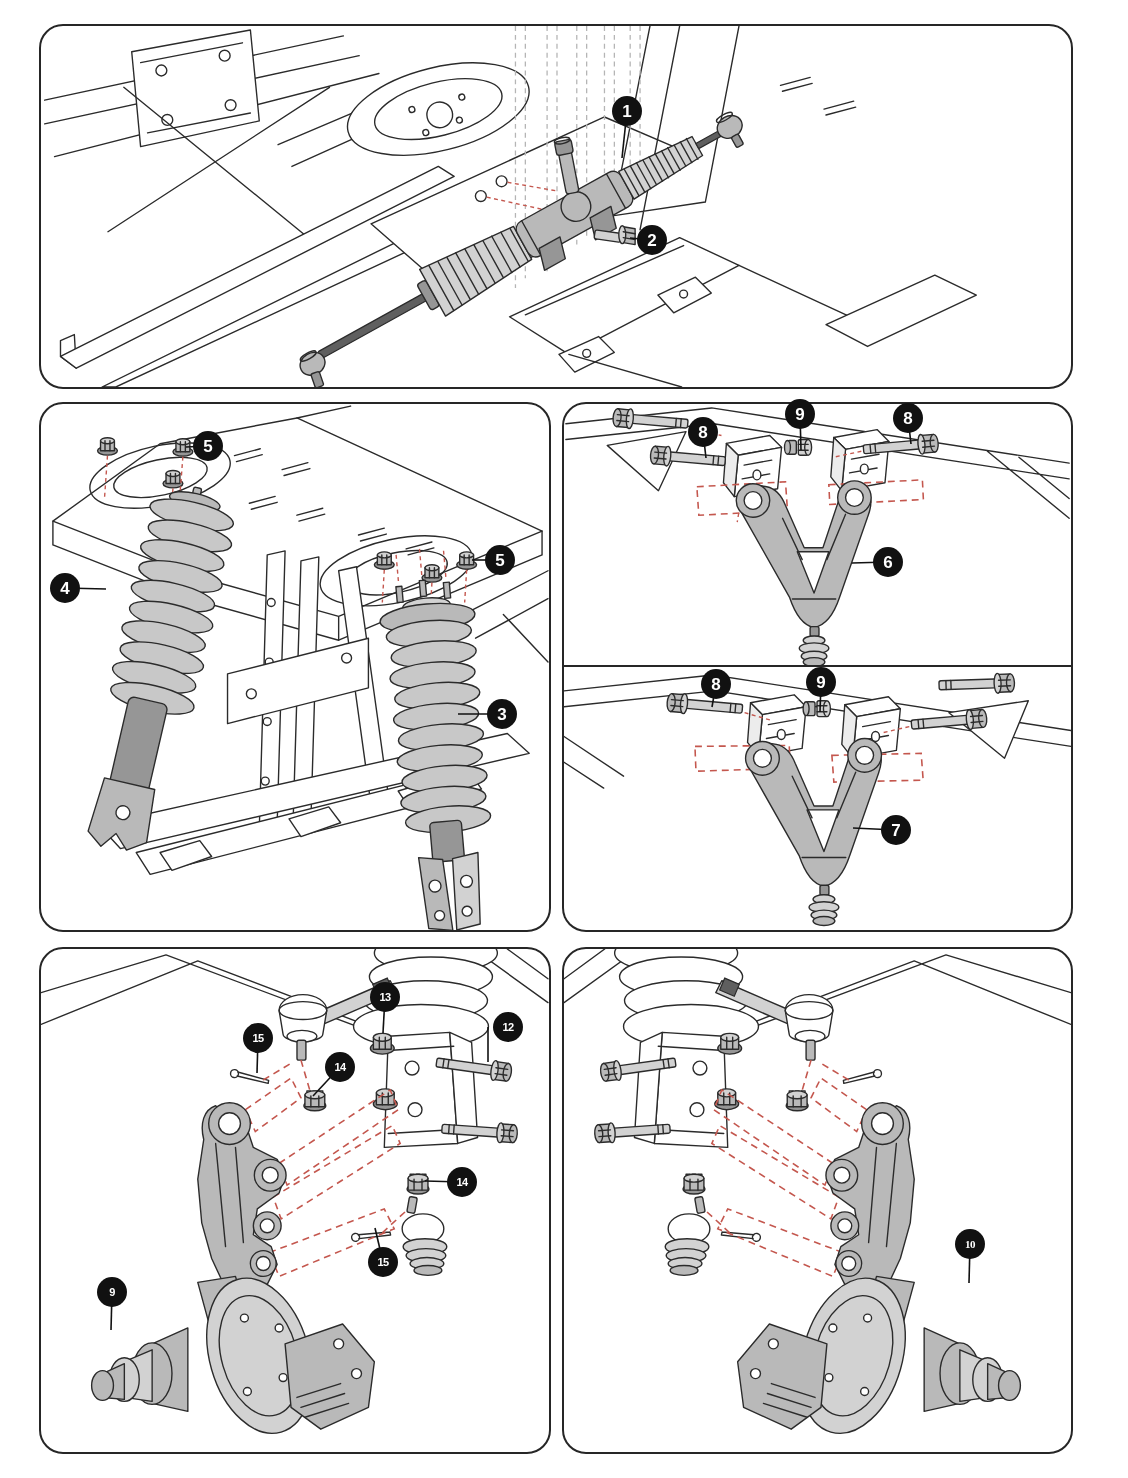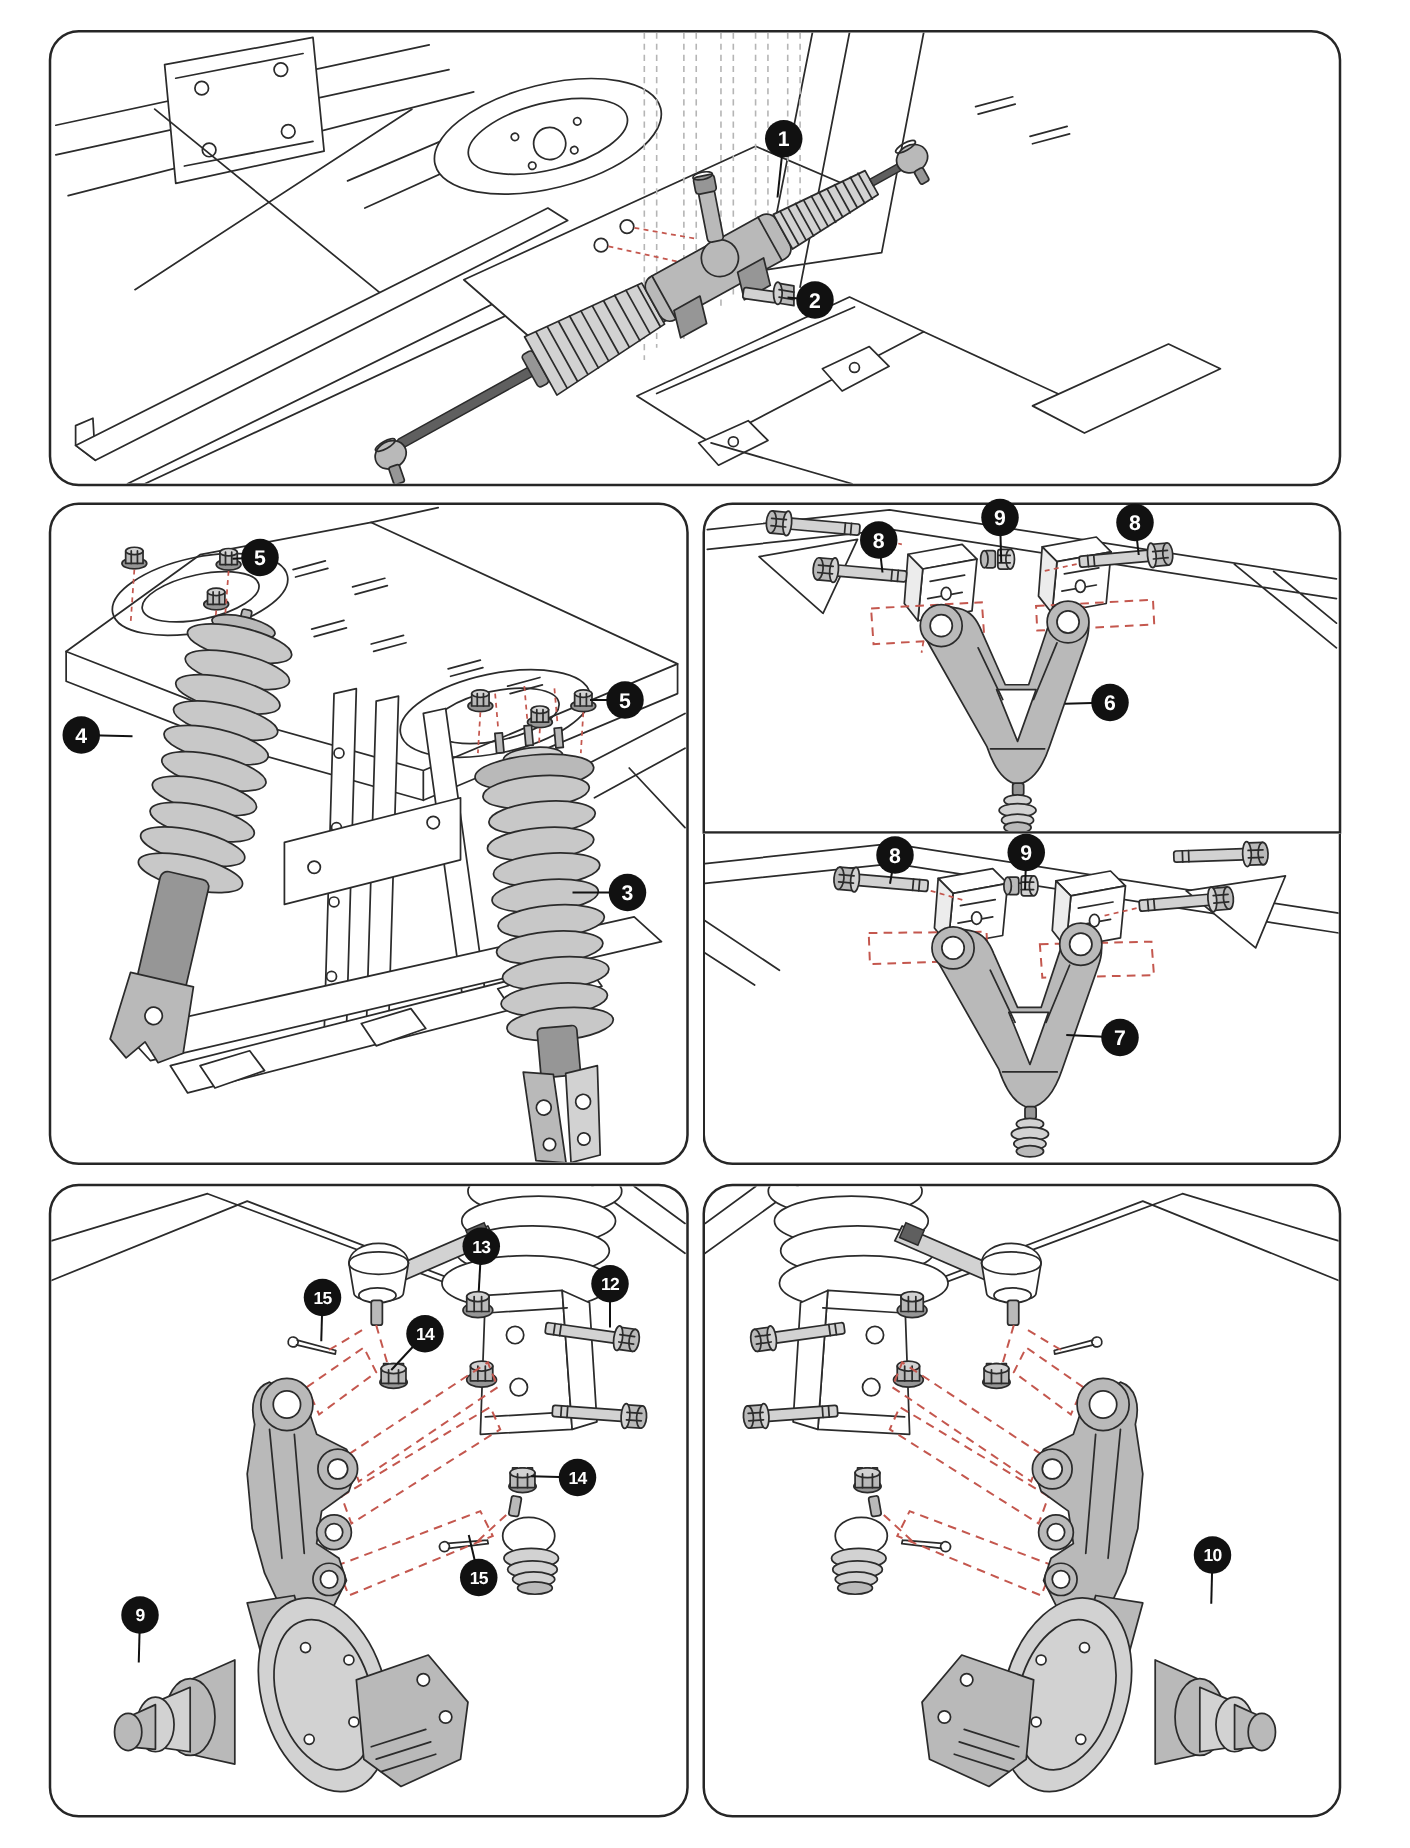--- a/index.html
+++ b/index.html
@@ -13,21 +13,21 @@
          box-sizing:border-box;overflow:hidden;}
   .round-all{border-radius:24px;}
   .round-top{border-radius:24px 24px 0 0;}
   .round-bottom{border-radius:0 0 24px 24px;border-top:none;}
   .panel svg{display:block;width:100%;height:100%;}
   #leaders{position:absolute;left:0;top:0;z-index:5;pointer-events:none;}
   .callout{position:absolute;z-index:6;width:30px;height:30px;margin:-15px 0 0 -15px;
            border-radius:50%;background:var(--badge);color:var(--badge-text);
            display:flex;align-items:center;justify-content:center;
            font-weight:bold;font-size:17px;line-height:1;}
-  .callout.two{font-size:14px;letter-spacing:-0.5px;}
+  .callout.two{font-size:11px;letter-spacing:-0.5px;}
   
   .ln{fill:none;stroke:var(--line);stroke-width:1.4;stroke-linecap:round;stroke-linejoin:round;}
   .fw{fill:#ffffff;stroke:var(--line);stroke-width:1.4;stroke-linejoin:round;}
   .fe{fill:#ececec;stroke:var(--line);stroke-width:1.4;stroke-linejoin:round;}
   .fg{fill:#b9b9b9;stroke:var(--line);stroke-width:1.4;stroke-linejoin:round;}
   .fg2{fill:#d2d2d2;stroke:var(--line);stroke-width:1.4;stroke-linejoin:round;}
   .fg3{fill:#969696;stroke:var(--line);stroke-width:1.4;stroke-linejoin:round;}
   .fgc{fill:#c8c8c8;stroke:var(--line);stroke-width:1.4;}
   .fd{fill:#5f5f5f;stroke:var(--line);stroke-width:1.2;}
   .rd{fill:none;stroke:var(--red);stroke-width:1.6;stroke-dasharray:7 5;}
@@ -468,18 +468,18 @@
     <div class="callout" style="left: 703px; top: 432px;">8</div>
     <div class="callout" style="left: 800px; top: 414px;">9</div>
     <div class="callout" style="left: 908px; top: 418px;">8</div>
     <div class="callout" style="left: 888px; top: 562px;">6</div>
     <div class="callout" style="left: 716px; top: 684px;">8</div>
     <div class="callout" style="left: 821px; top: 682px;">9</div>
     <div class="callout" style="left: 896px; top: 830px;">7</div>
     <div class="callout two" style="left: 258px; top: 1038px;">15</div>
     <div class="callout two" style="left: 340px; top: 1067px;">14</div>
     <div class="callout two" style="left: 385px; top: 997px;">13</div>
-    <div class="callout two" style="left: 488px; top: 1027px;">12</div>
+    <div class="callout two" style="left: 508px; top: 1027px;">12</div>
     <div class="callout two" style="left: 462px; top: 1182px;">14</div>
     <div class="callout two" style="left: 383px; top: 1262px;">15</div>
     <div class="callout two" style="left: 112px; top: 1292px;">9</div>
-    <div class="callout two" style="left: 970px; top: 1244px;">10</div>
+    <div class="callout two" style="left: 970px; top: 1244px; font-family: Liberation Serif, serif;">10</div>
   </div>
 
 </body></html>

